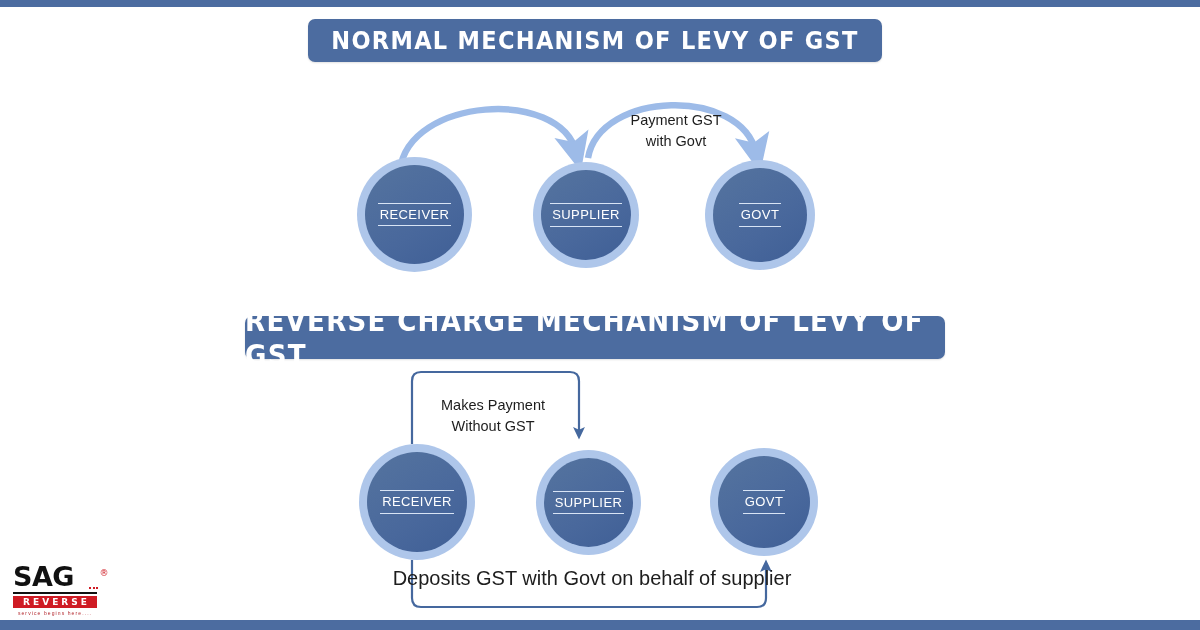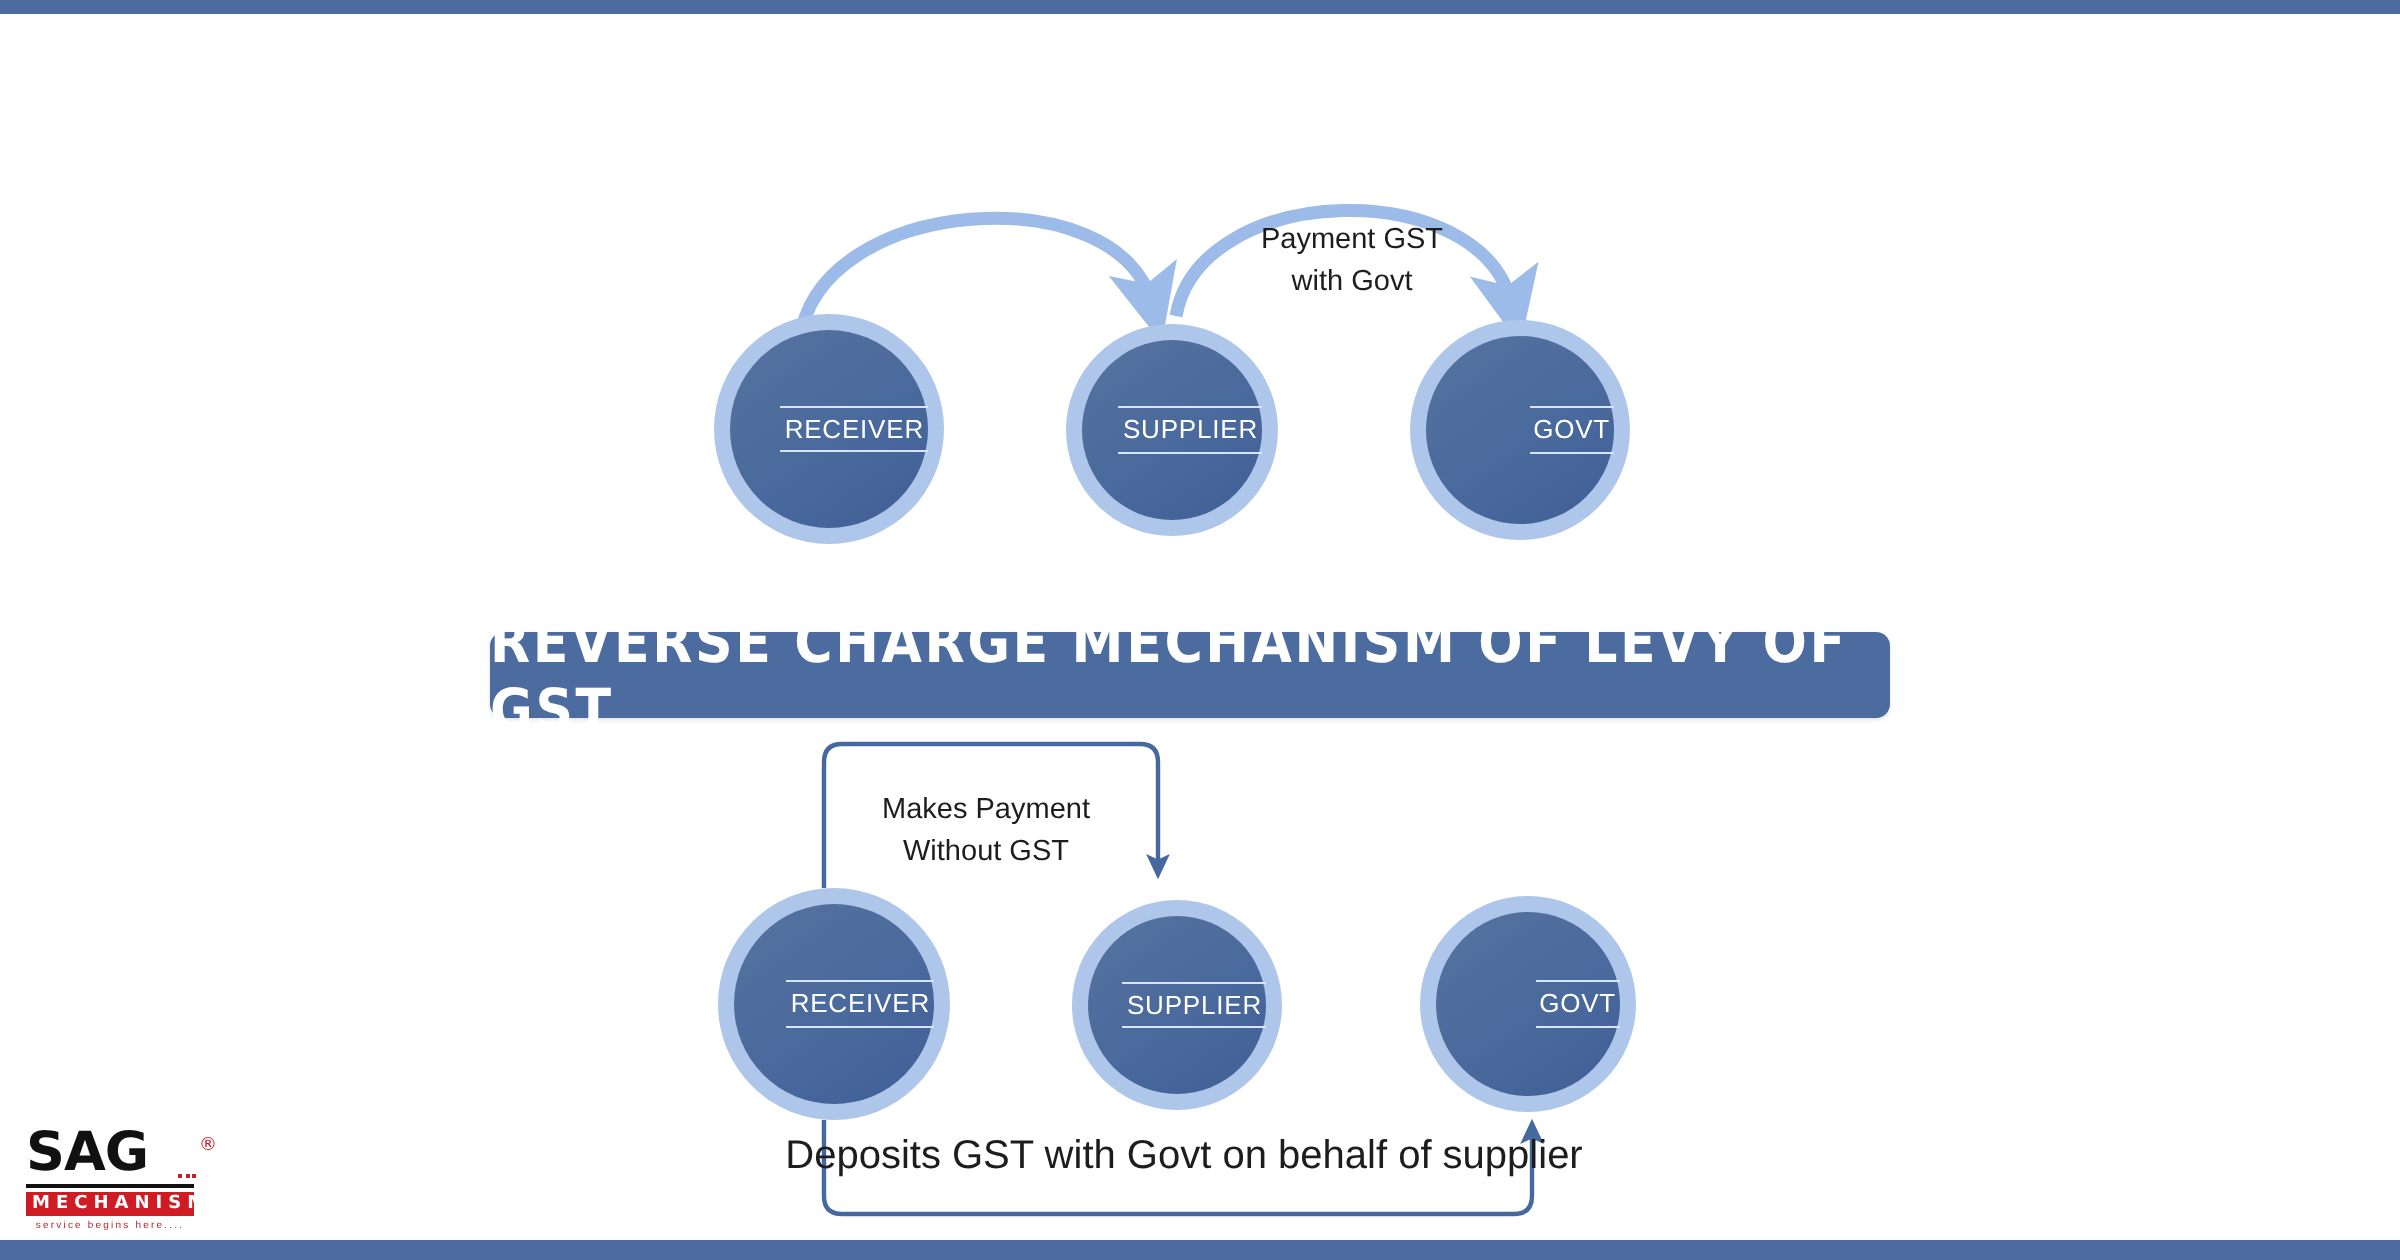--- a/index.html
+++ b/index.html
@@ -66,21 +66,21 @@
     box-sizing: border-box;
   }
   .node-inner {
     border-radius: 50%;
     background: #4c6ca0;
     background-image: linear-gradient(145deg, #55749f 0%, #49689c 60%, #3f5f96 100%);
     width: calc(100% - 16px);
     height: calc(100% - 16px);
     display: flex;
     align-items: center;
-    justify-content: flex-end;
+    justify-content: center;
   }
   .node-label {
     color: #ffffff;
     font-size: 13px;
     letter-spacing: 0.4px;
     padding: 4px 2px;
     border-top: 1px solid #d8e4f5;
     border-bottom: 1px solid #d8e4f5;
     white-space: nowrap;
     line-height: 1.05;
@@ -184,20 +184,21 @@
   }
 </style>
 </head>
 <body>
 
 <div id="canvas">
 
   <div class="bar bar-top"></div>
   <div class="bar bar-bottom"></div>
 
+  <div class="title-banner" id="title-normal">NORMAL MECHANISM OF LEVY OF GST</div>
 
   <svg class="layer" viewBox="0 0 1200 630" xmlns="http://www.w3.org/2000/svg">
     <defs>
       <marker id="arrowLight" markerWidth="7" markerHeight="7" refX="3.2" refY="3.1" orient="auto" markerUnits="strokeWidth">
         <path d="M0.3,0.4 L6.3,3.1 L0.3,5.8 L1.6,3.1 Z" fill="#9dbbe8"></path>
       </marker>
       <marker id="arrowDark" markerWidth="6.5" markerHeight="6.5" refX="3.0" refY="3.1" orient="auto" markerUnits="strokeWidth">
         <path d="M0.3,0.4 L6.0,3.1 L0.3,5.8 L1.5,3.1 Z" fill="#45689e"></path>
       </marker>
     </defs>
@@ -265,17 +266,17 @@
     <div id="logo-sag">
       <span>SAG</span>
       <span id="logo-reg">®</span>
       <span id="logo-dots">
         <i></i>
           <i></i>
           <i></i>
       </span>
     </div>
     <div id="logo-rule"></div>
-    <div id="logo-infotech">MECHANISM</div>
+    <div id="logo-infotech">REVERSE</div>
     <div id="logo-tagline">service begins here....</div>
   </div>
 
 </div>
 
 </body></html>

